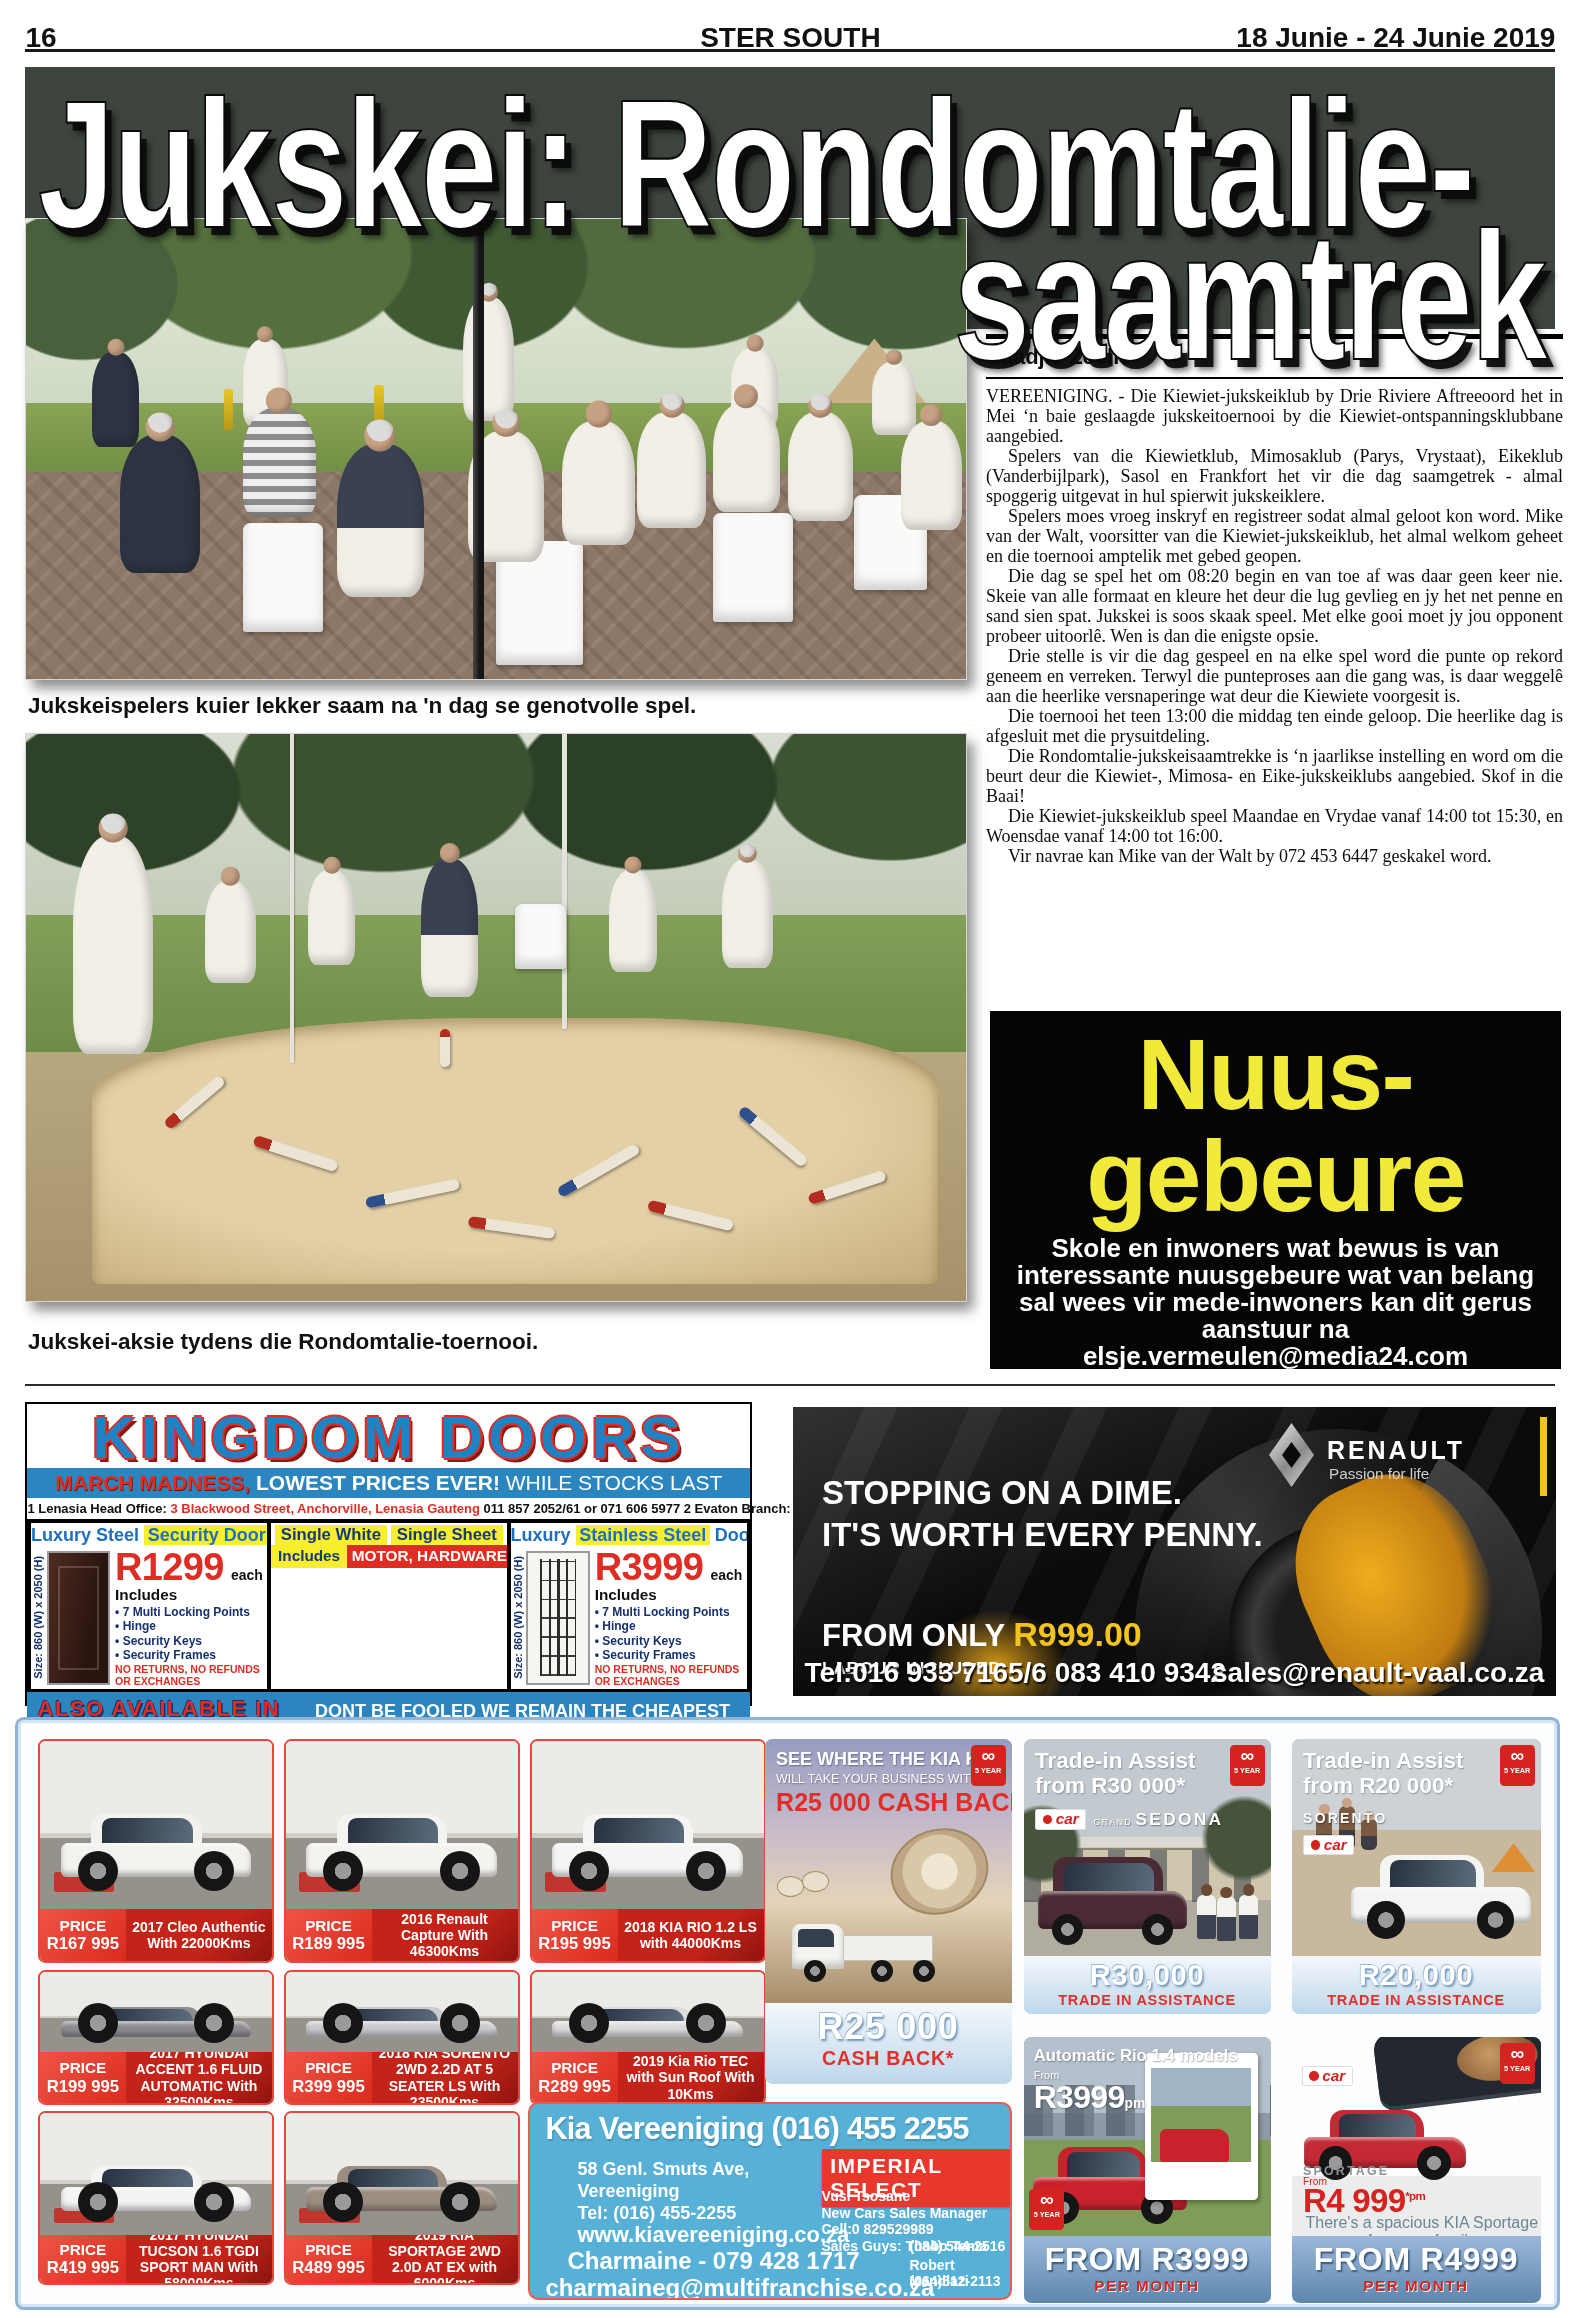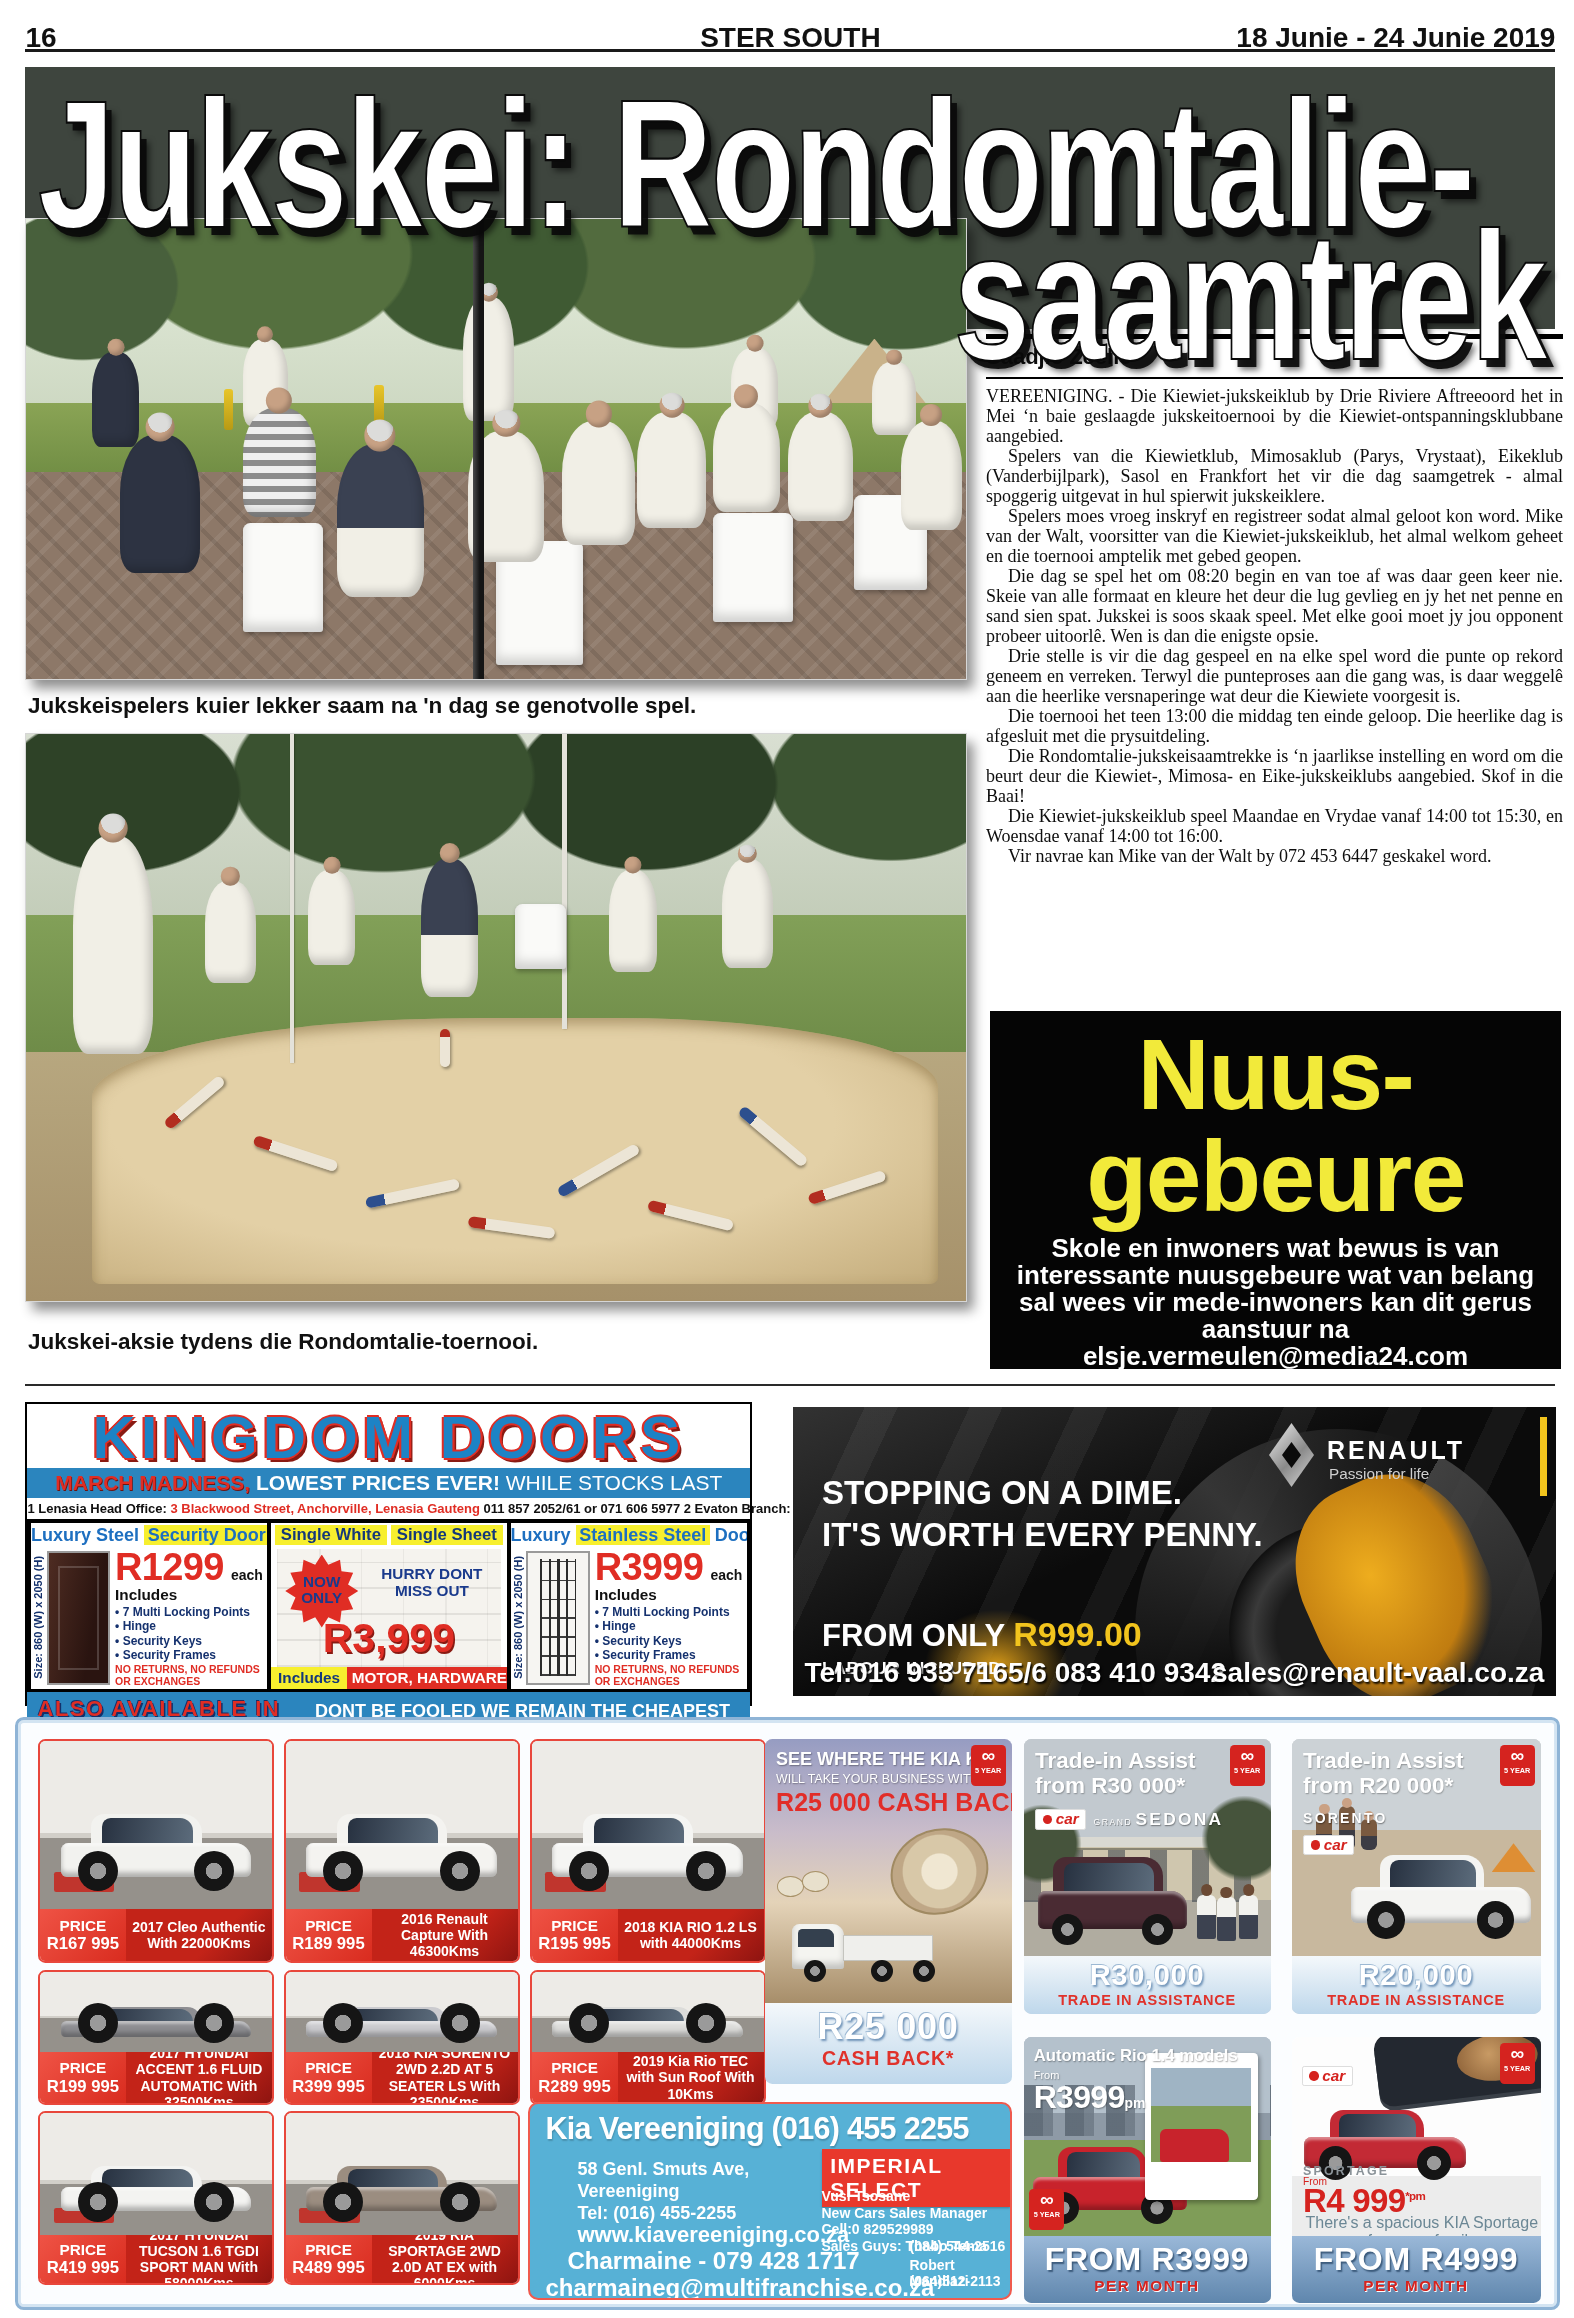--- a/index.html
+++ b/index.html
@@ -377,25 +377,20 @@
             </ul>
             <div class="warn">NO RETURNS, NO REFUNDS OR EXCHANGES</div>
           </div>
         </div>
       </div>
       <div class="kd-panel">
         <div class="ph2">
           <span>Single White</span>
           <span>Single Sheet</span>
         </div>
-        <div class="p2body">
-          <div class="burst">NOW ONLY</div>
-          <div class="hurry">HURRY DONT MISS OUT</div>
-          <div class="p2price">R3,999</div>
-        </div>
         <div class="p2inc">
           <div class="l">Includes</div>
           <div class="r">MOTOR, HARDWARE, 2 REMOTES</div>
         </div>
       </div>
       <div class="kd-panel">
         <div class="ph"><span>Luxury </span><span class="hi">Stainless Steel</span><span> Door</span></div>
         <div class="pbody">
           <div class="size-v">Size: 860 (W) x 2050 (H)</div>
           <div class="door d3"></div>

